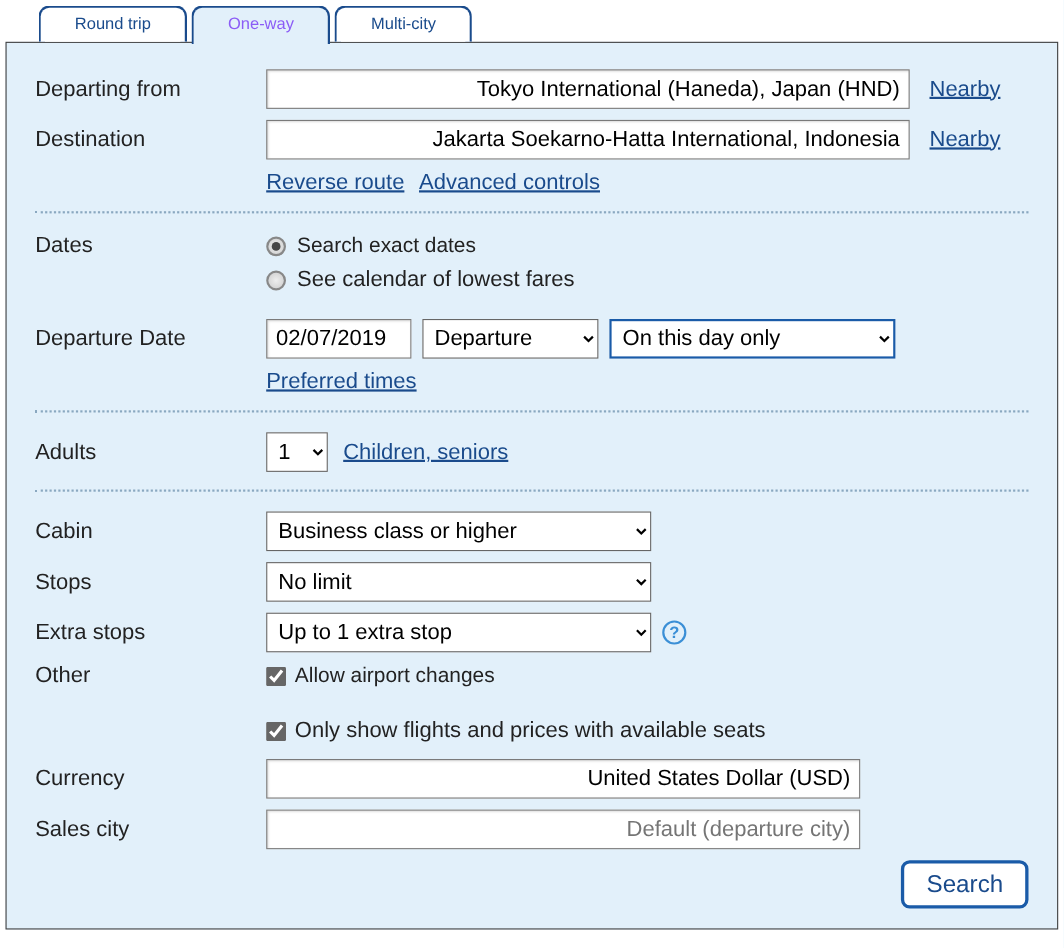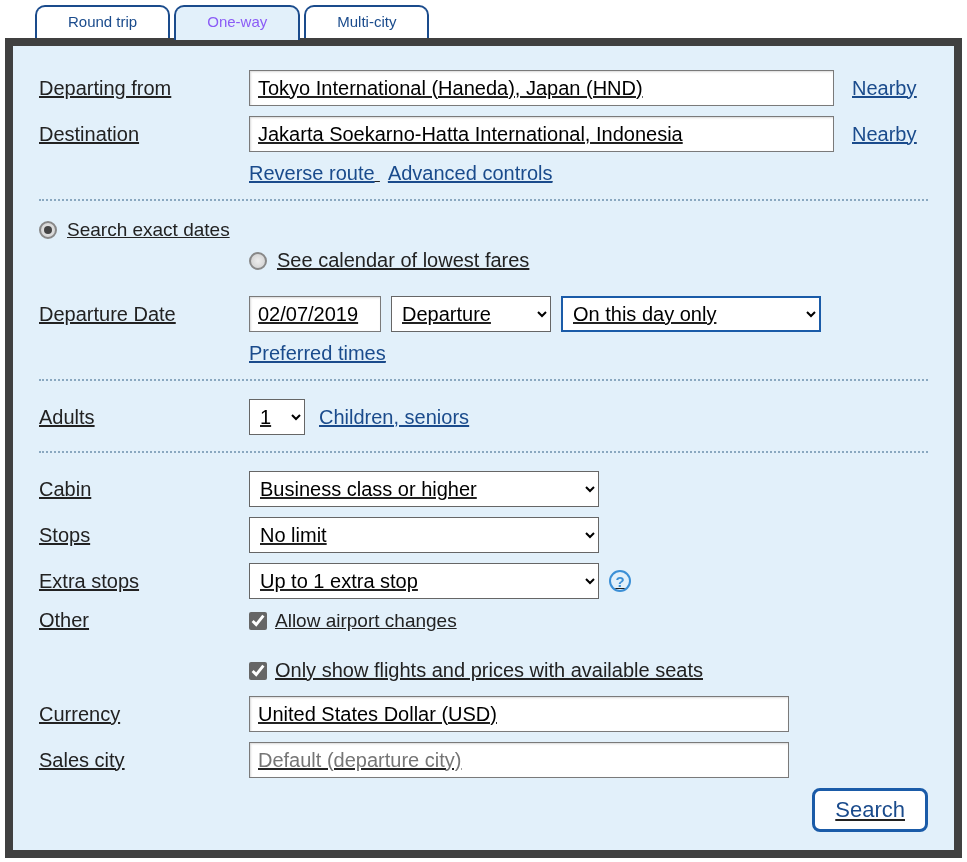--- a/index.html
+++ b/index.html
@@ -1,24 +1,24 @@
 <!DOCTYPE html>
 <html><head>
 <meta charset="utf-8">
 <style>
 * { box-sizing: border-box; margin: 0; padding: 0; }
 body { font-family: Verdana, Geneva, sans-serif; font-size: 19px; background: #fff; padding: 5px; color: #222; }
 .wrap { width: 957px; }
 .tabs { display: flex; gap: 4px; padding-left: 30px; position: relative; z-index: 2; }
 .tab { border: 2px solid #1a4b8c; border-bottom: none; border-radius: 10px 10px 0 0; padding: 6px 31px 8px; font-size: 15px; color: #1a4b8c; background: #fff; cursor: pointer; position: relative; }
 .tab.active { color: #8b5cf6; background: #e2f0fa; margin-bottom: -2px; padding-bottom: 10px; }
-.panel { border: 8px solid #404040; background: #e2f0fa; padding: 24px 26px 18px; text-decoration: underline; }
+.panel { border: 1px solid #404040; background: #e2f0fa; padding: 24px 26px 18px; }
 .row { display: flex; align-items: center; margin-bottom: 10px; }
 .label { width: 210px; font-size: 20px; color: #222; flex-shrink: 0; }
-.tinput { font: inherit; font-size: 20px; padding: 4px 8px; border: 1px solid #7a7a7a; background: #fff; width: 585px; height: 36px; box-shadow: inset 1px 1px 2px rgba(0,0,0,0.15); }
+.tinput { font: inherit; font-size: 20px; padding: 4px 8px; border: 1px solid #7a7a7a; background: #fff; width: 585px; height: 36px; box-shadow: inset 1px 1px 2px rgba(0,0,0,0.15); text-align: right; }
 .tinput.wide { width: 540px; }
 .link { color: #1a4b8c; text-decoration: underline; font-size: 20px; cursor: pointer; }
 .nearby { margin-left: 18px; }
 .sublinks { margin-left: 210px; margin-top: 2px; margin-bottom: 14px; }
 .sublinks .link + .link { margin-left: 8px; }
 .dotline { border: none; border-top: 2px dotted #8aa8c0; margin: 4px 0 18px; }
 .radio-row { display: flex; align-items: center; margin-left: 210px; margin-bottom: 24px; font-size: 20px; }
 .radio-row:first-of-type { margin-left: 0; }
 .radio { appearance: none; width: 18px; height: 18px; border: 2px solid #888; border-radius: 50%; margin-right: 10px; background: radial-gradient(circle,#eee 0%,#ccc 100%); position: relative; cursor: pointer; }
 .radio:checked::after { content: ''; position: absolute; width: 8px; height: 8px; background: #444; border-radius: 50%; top: 3px; left: 3px; }
@@ -63,20 +63,21 @@
     </div>
 
     <div class="sublinks">
       <a class="link">Reverse route</a>
       <a class="link">Advanced controls</a>
     </div>
 
     <hr class="dotline">
 
     <div class="row" style="margin-bottom:8px;">
+      <div class="label">Dates</div>
       <input type="radio" name="dmode" class="radio" checked="" style="">
       <span>Search exact dates</span>
     </div>
     <div class="radio-row">
       <input type="radio" name="dmode" class="radio" style="">
       <span>See calendar of lowest fares</span>
     </div>
 
     <div class="row" style="margin-top:14px;">
       <div class="label">Departure Date</div>

